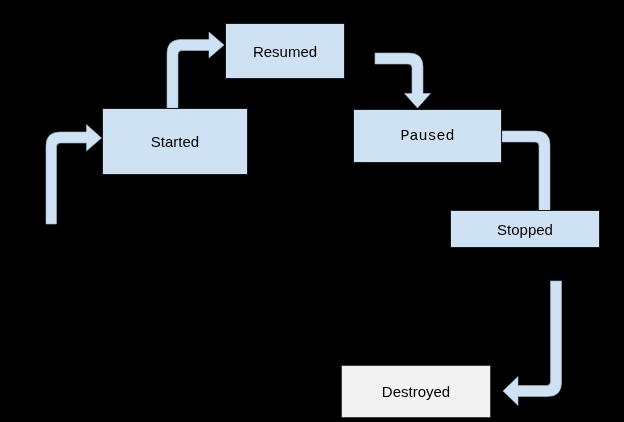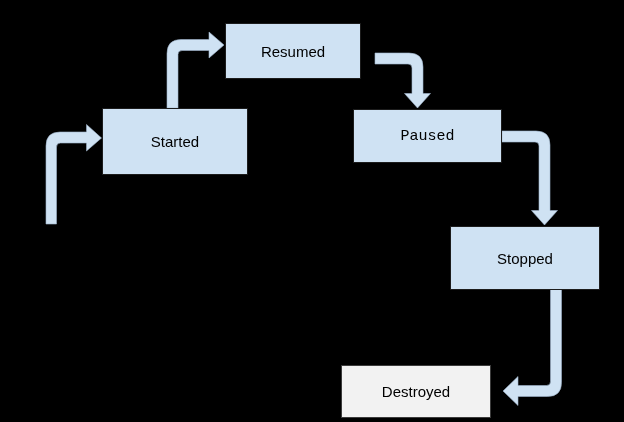--- a/index.html
+++ b/index.html
@@ -29,23 +29,23 @@
     display: flex;
     align-items: center;
     justify-content: center;
     color: #000000;
     font-size: 15px;
     line-height: 1;
     white-space: nowrap;
   }
   #node-created   { left: 1px;   top: 224px; width: 150px; height: 57px; }
   #node-started   { left: 102px; top: 108px; width: 146px; height: 67px; }
-  #node-resumed   { left: 225px; top: 23px;  width: 136px; height: 56px; }
+  #node-resumed   { left: 225px; top: 23px;  width: 120px; height: 56px; }
   #node-paused    { left: 353px; top: 109px; width: 149px; height: 54px; font-family: Liberation Mono, monospace; }
-  #node-stopped   { left: 450px; top: 226px; width: 150px; height: 64px; }
+  #node-stopped   { left: 450px; top: 210px; width: 150px; height: 38px; }
   #node-destroyed {
     left: 341px; top: 365px; width: 150px; height: 53px;
     background: #f2f2f2;
     border-color: #3c3c3c;
   }
   #node-user {
     position: absolute;
     box-sizing: border-box;
     left: 252px; top: 224px; width: 83px; height: 65px;
     background: #ffffff;

